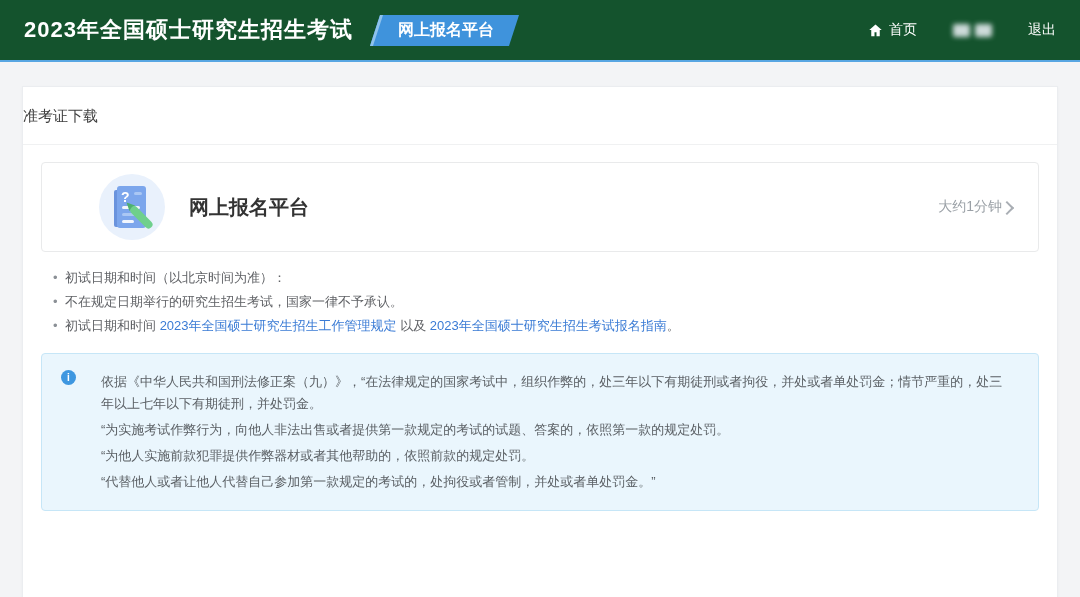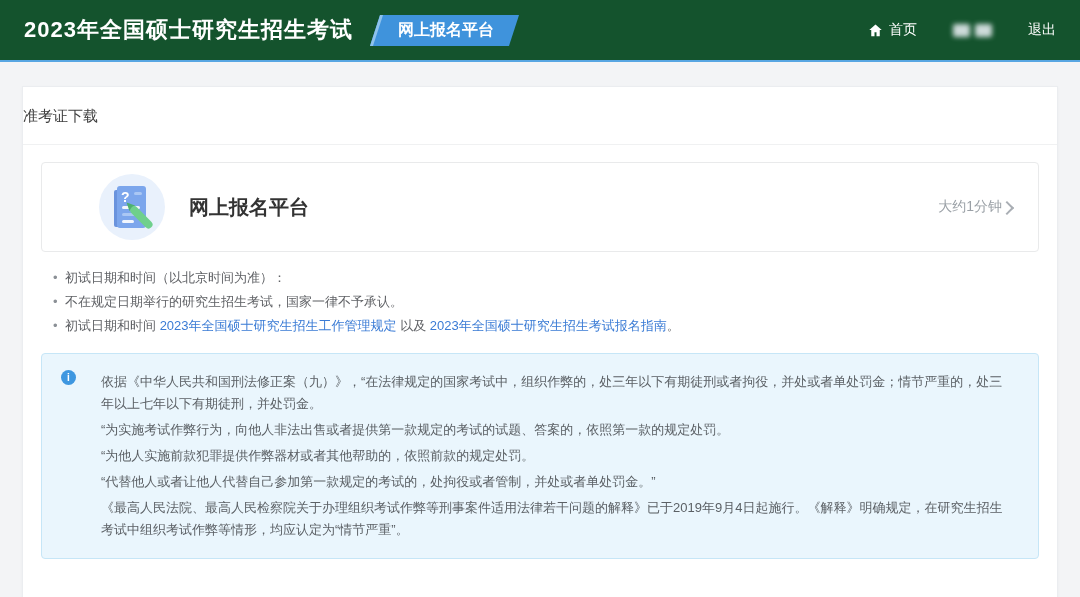--- a/index.html
+++ b/index.html
@@ -126,16 +126,15 @@
       <span>初试日期和时间 </span><a class="note-link">2023年全国硕士研究生招生工作管理规定</a><span> 以及 </span><a class="note-link">2023年全国硕士研究生招生考试报名指南</a><span>。</span>
     </li>
   </ul>
 
   <div class="notice">
     <i class="info-icon">i</i>
     <p>依据《中华人民共和国刑法修正案（九）》，“在法律规定的国家考试中，组织作弊的，处三年以下有期徒刑或者拘役，并处或者单处罚金；情节严重的，处三年以上七年以下有期徒刑，并处罚金。</p>
     <p>“为实施考试作弊行为，向他人非法出售或者提供第一款规定的考试的试题、答案的，依照第一款的规定处罚。</p>
     <p>“为他人实施前款犯罪提供作弊器材或者其他帮助的，依照前款的规定处罚。</p>
     <p>“代替他人或者让他人代替自己参加第一款规定的考试的，处拘役或者管制，并处或者单处罚金。”</p>
-    <p>《最高人民法院、最高人民检察院关于办理组织考试作弊等刑事案件适用法律若干问题的解释》已于2019年9月4日起施行。《解释》明确规定，在研究生招生考试中组织考试作弊等情形，均应认定为“情节严重”。</p>
   </div>
 
 </div>
 
 </body></html>

